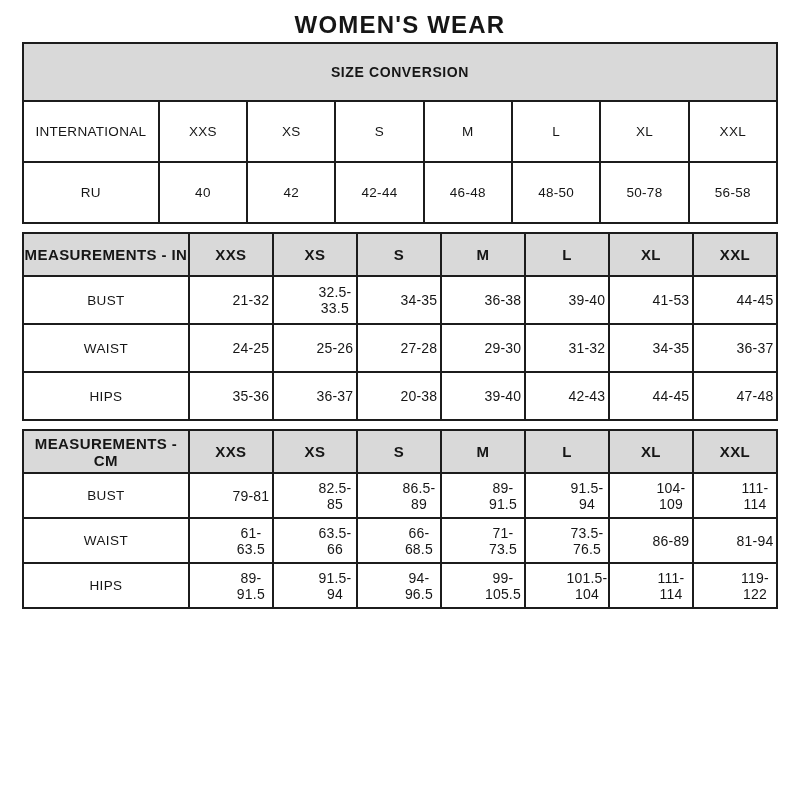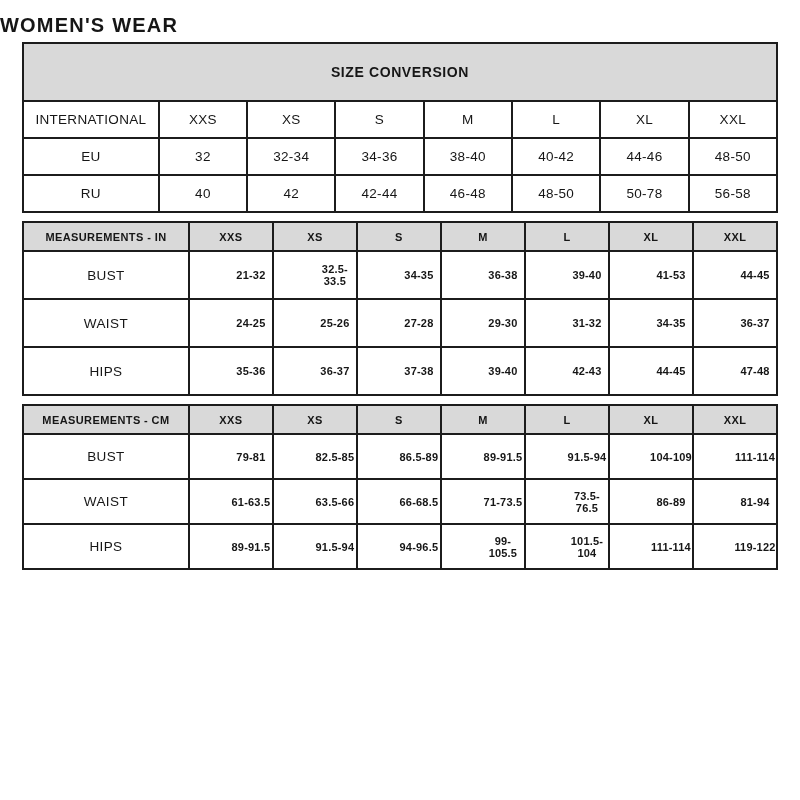--- a/index.html
+++ b/index.html
@@ -10,22 +10,22 @@
   }
   *{margin:0;padding:0;box-sizing:border-box;}
   html,body{background:var(--bg);}
   body{
     width:800px;height:800px;
     font-family:"Liberation Sans", sans-serif;
     color:var(--text);
     padding-top:8px;
   }
   .page-title{
-    text-align:left;
-    font-size:20px;
+    text-align:center;
+    font-size:24px;
     font-weight:700;
     letter-spacing:1.2px;
     height:34px;
     line-height:34px;
   }
   table.chart{
     width:756px;
     margin:0 auto 8px auto;
     border-collapse:collapse;
     table-layout:fixed;
@@ -47,41 +47,41 @@
     letter-spacing:0.6px;
   }
   #table-size-conversion .col-head th{
     background:#ffffff;
     font-weight:500;
   }
   #table-size-conversion th, #table-size-conversion td{
     font-size:13.5px;
     font-weight:500;
     letter-spacing:0.3px;
-    height:37px;
+    height:61px;
   }
   #table-size-conversion .merged-head th{font-size:14px;font-weight:700;}
   
   .meas .col-head th{
-    height:29px;
+    height:43px;
     background:var(--header-bg);
-    font-size:11px;
+    font-size:15px;
     font-weight:700;
     letter-spacing:0.4px;
   }
   .meas tbody tr{height:48px;}
   #table-measurements-cm tbody tr{height:45px;}
   .meas td.row-label{
     font-size:13.5px;
     font-weight:500;
     letter-spacing:0.4px;
   }
   .meas td.value{
-    font-size:11px;
-    font-weight:700;
+    font-size:14px;
+    font-weight:400;
     letter-spacing:0.2px;
     padding-left:40px;
   }
 </style>
 </head>
 <body>
 
 <div class="page-title">WOMEN'S WEAR</div>
 
 <table class="chart" id="table-size-conversion">
@@ -104,30 +104,20 @@
         <th>XXS</th>
         <th>XS</th>
         <th>S</th>
         <th>M</th>
         <th>L</th>
         <th>XL</th>
         <th>XXL</th>
       </tr>
     </thead>
   <tbody>
-      <tr>
-        <td class="row-label">EU</td>
-        <td class="value">32</td>
-        <td class="value">32-34</td>
-        <td class="value">34-36</td>
-        <td class="value">38-40</td>
-        <td class="value">40-42</td>
-        <td class="value">44-46</td>
-        <td class="value">48-50</td>
-      </tr>
       <tr>
         <td class="row-label">RU</td>
         <td class="value">40</td>
         <td class="value">42</td>
         <td class="value">42-44</td>
         <td class="value">46-48</td>
         <td class="value">48-50</td>
         <td class="value">50-78</td>
         <td class="value">56-58</td>
       </tr>
@@ -175,21 +165,21 @@
         <td class="value">27-28</td>
         <td class="value">29-30</td>
         <td class="value">31-32</td>
         <td class="value">34-35</td>
         <td class="value">36-37</td>
       </tr>
       <tr>
         <td class="row-label">HIPS</td>
         <td class="value">35-36</td>
         <td class="value">36-37</td>
-        <td class="value">37-38</td>
+        <td class="value">20-38</td>
         <td class="value">39-40</td>
         <td class="value">42-43</td>
         <td class="value">44-45</td>
         <td class="value">47-48</td>
       </tr>
     </tbody>
 </table>
 
 <table class="chart meas" id="table-measurements-cm">
   <colgroup>

